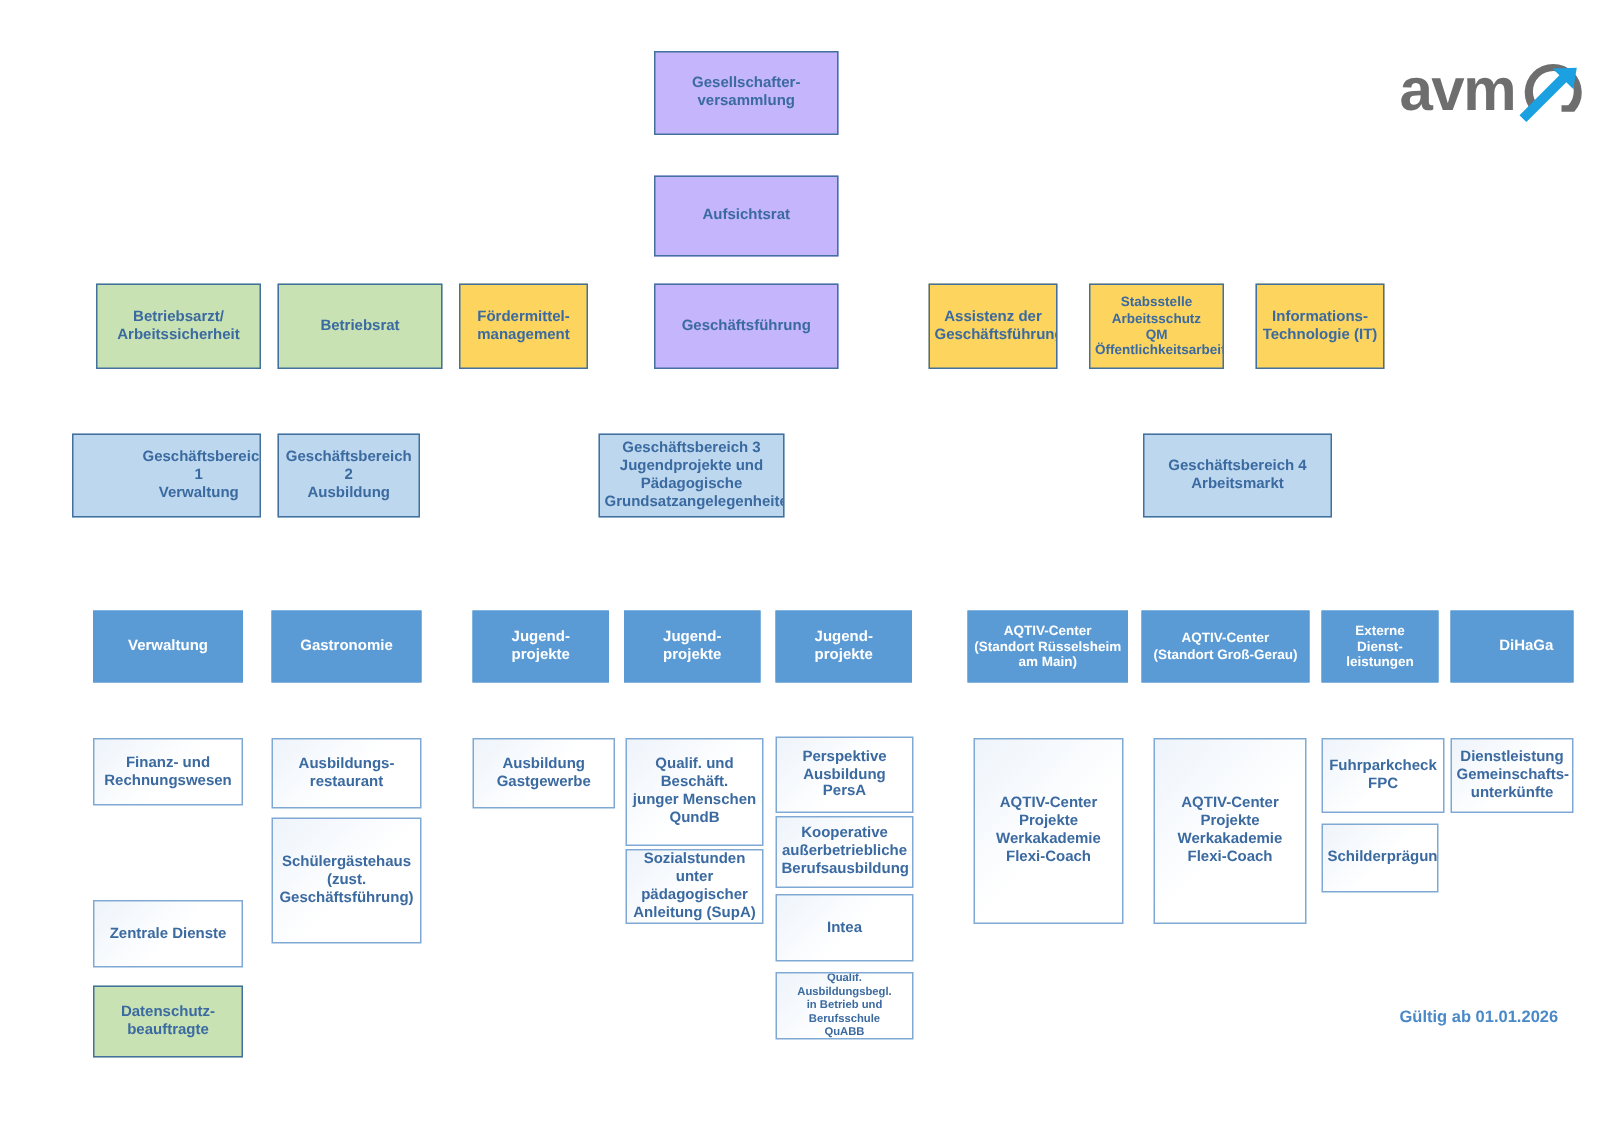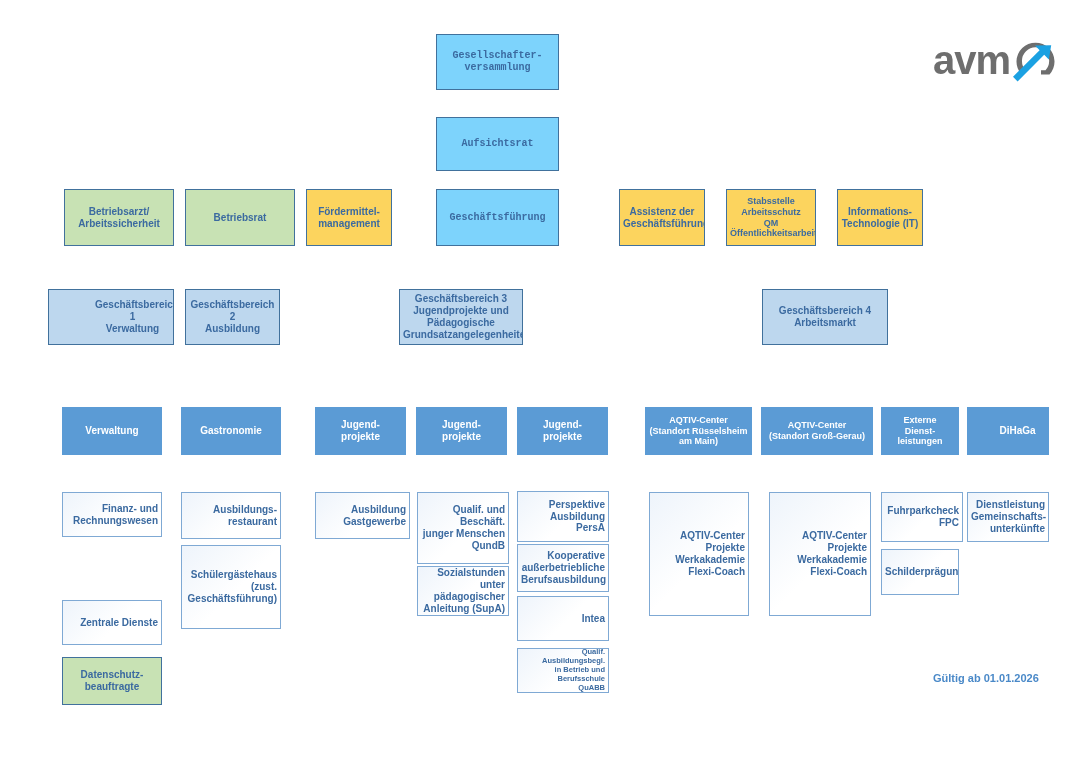--- a/index.html
+++ b/index.html
@@ -37,26 +37,26 @@
     line-height: 1.18;
     font-weight: bold;
     color: #2E5C8A;
     padding: 2px 3px;
     white-space: pre-line;
     overflow: hidden;
   }
   .box .txt { display: block; width: 100%; }
 
   
-  .c-orange  { background: #7dd3fc; color: #3B6AA0; font-family: Liberation Mono, monospace; }
+  .c-orange  { background: #c4b5fd; color: #3B6AA0; }
   .c-green   { background: #C8E2B4; color: #3B6AA0; }
   .c-yellow  { background: #FCD45E; color: #3B6AA0; }
   .c-ltblue  { background: #BDD7EE; color: #3B6AA0; }
   .c-mdblue  { background: #5B9BD5; color: #ffffff; border-color: #5B9BD5; }
-  .c-whgrad  { background: linear-gradient(135deg,#eef4fb 0%, #ffffff 55%); color: #3B6AA0; border-color: #7FA9D4; text-align: right; }
+  .c-whgrad  { background: linear-gradient(135deg,#eef4fb 0%, #ffffff 55%); color: #3B6AA0; border-color: #7FA9D4; }
 
   .fs-9  { font-size: 9px; }
   .fs-10 { font-size: 10px; }
   .fs-7  { font-size: 7.5px; }
 
   
   .note {
     position: absolute;
     font-size: 11px;
     font-weight: bold;

